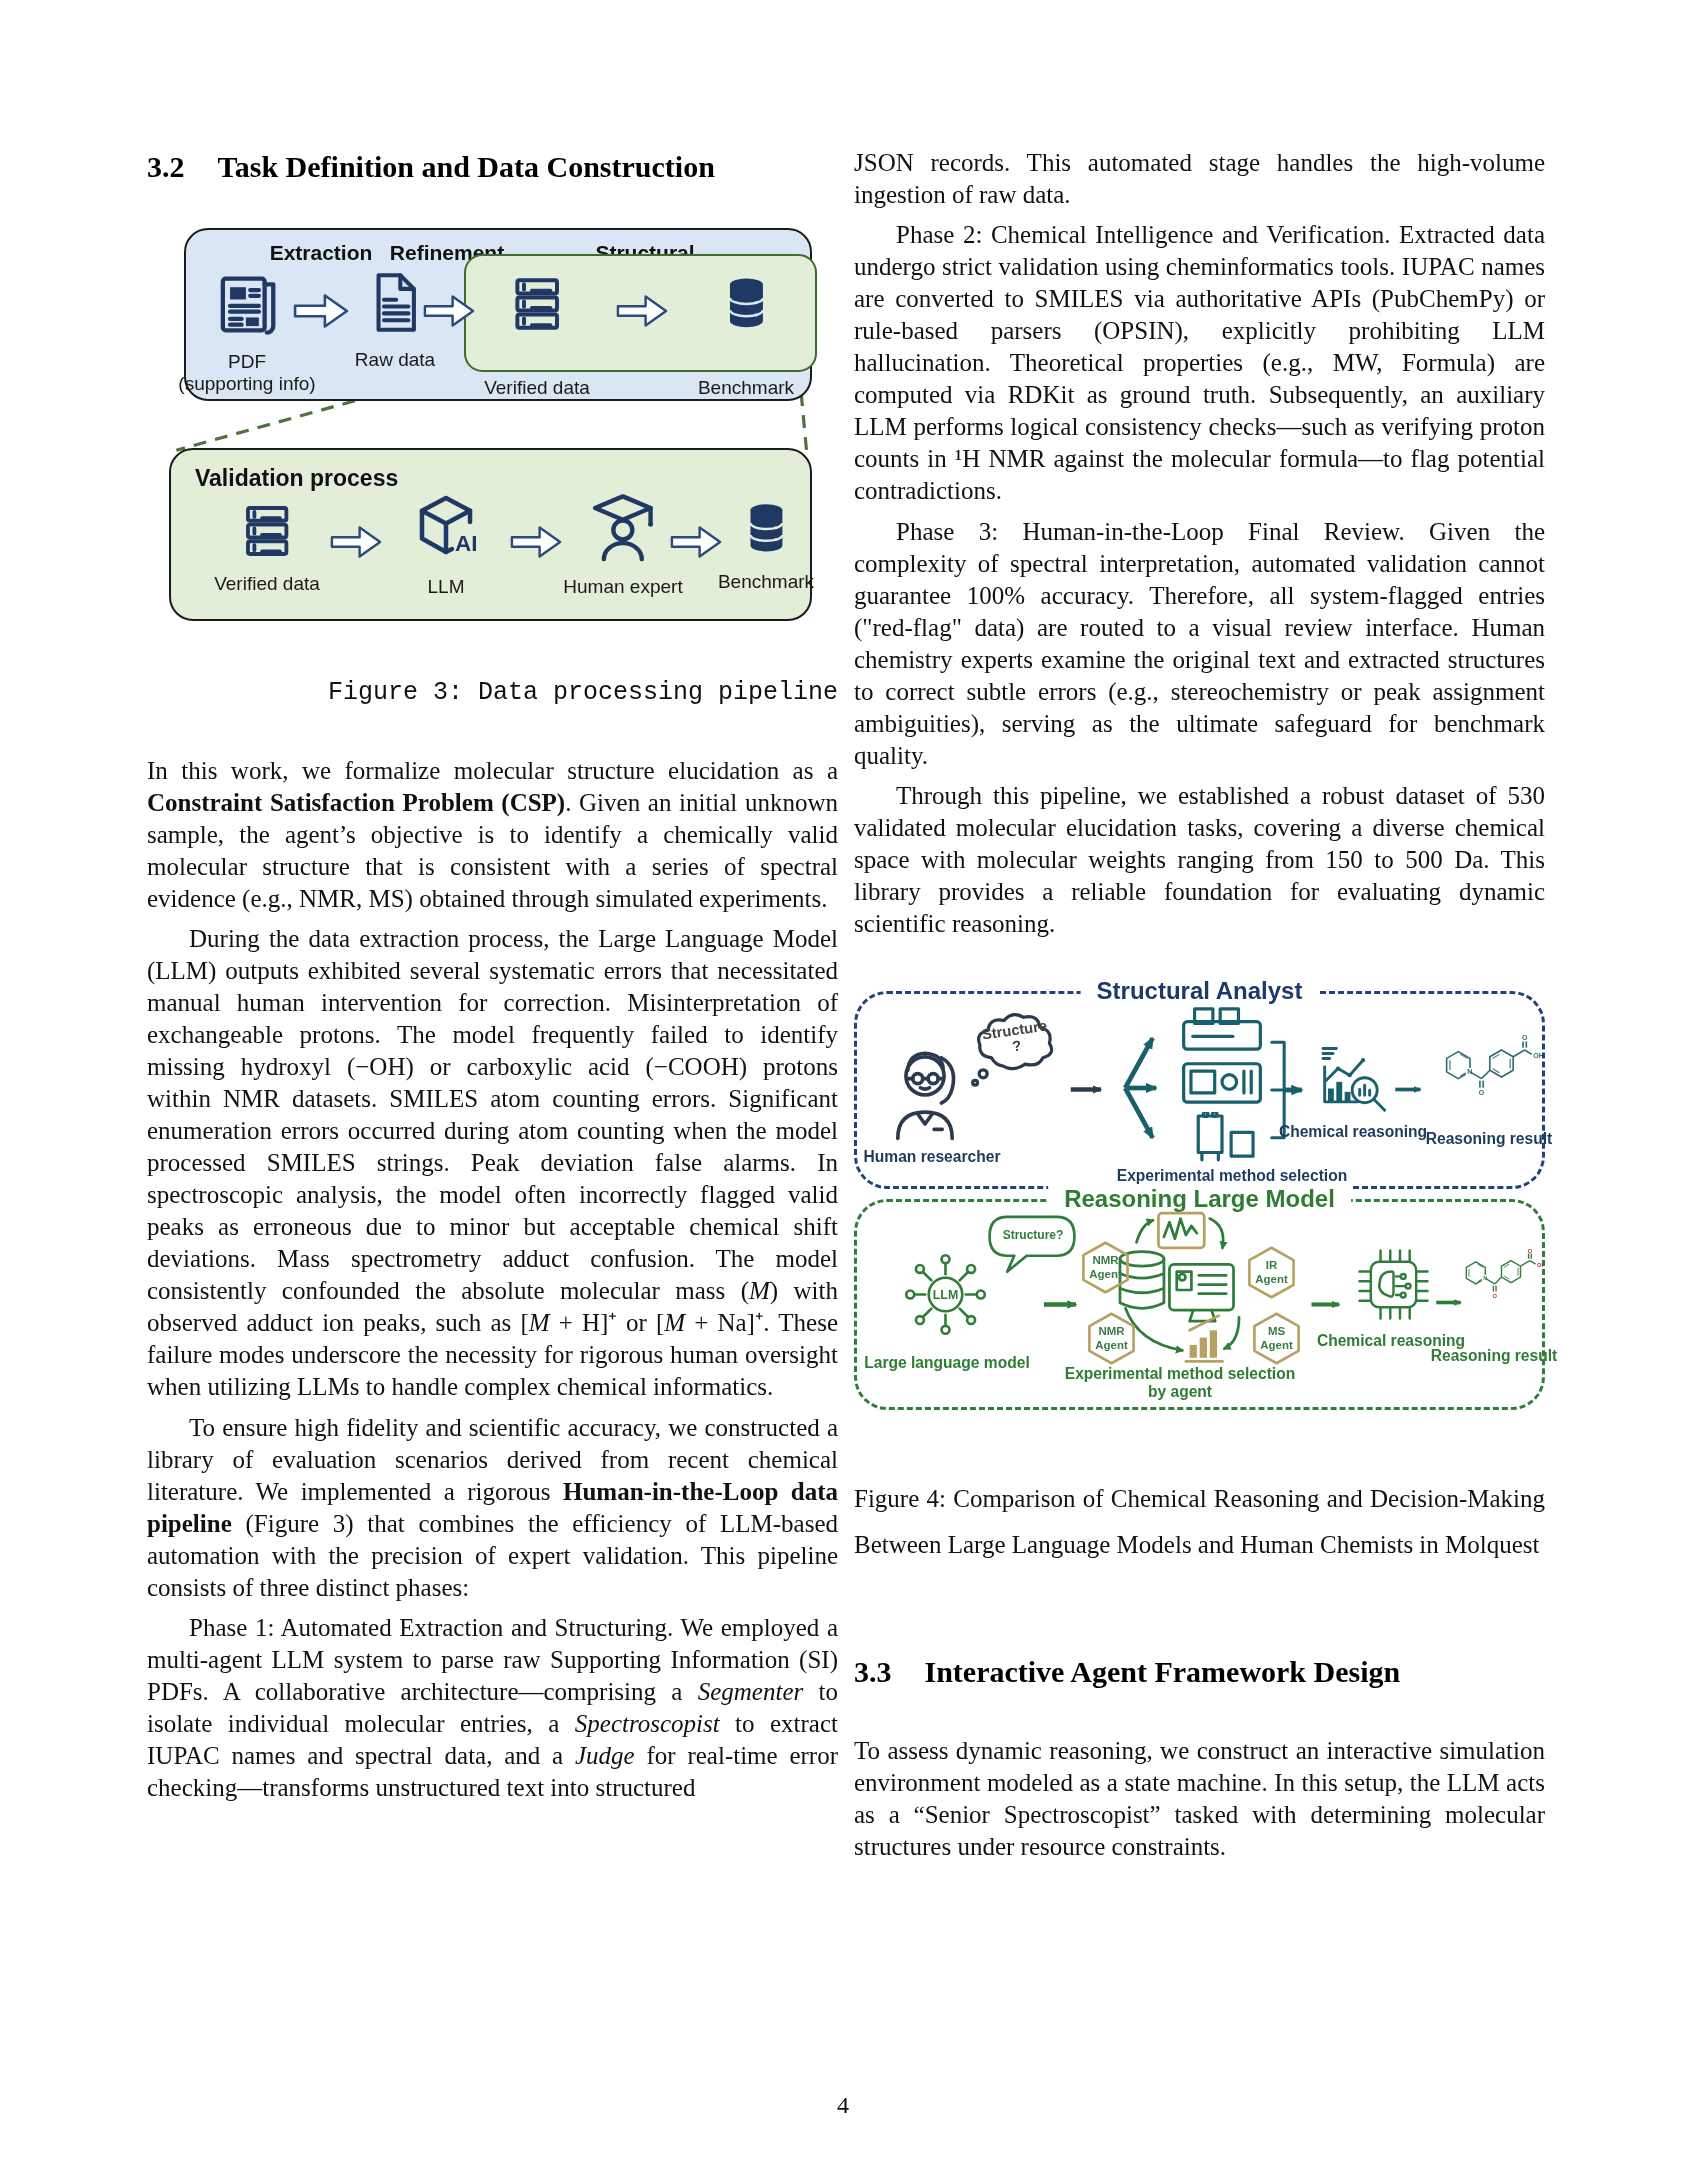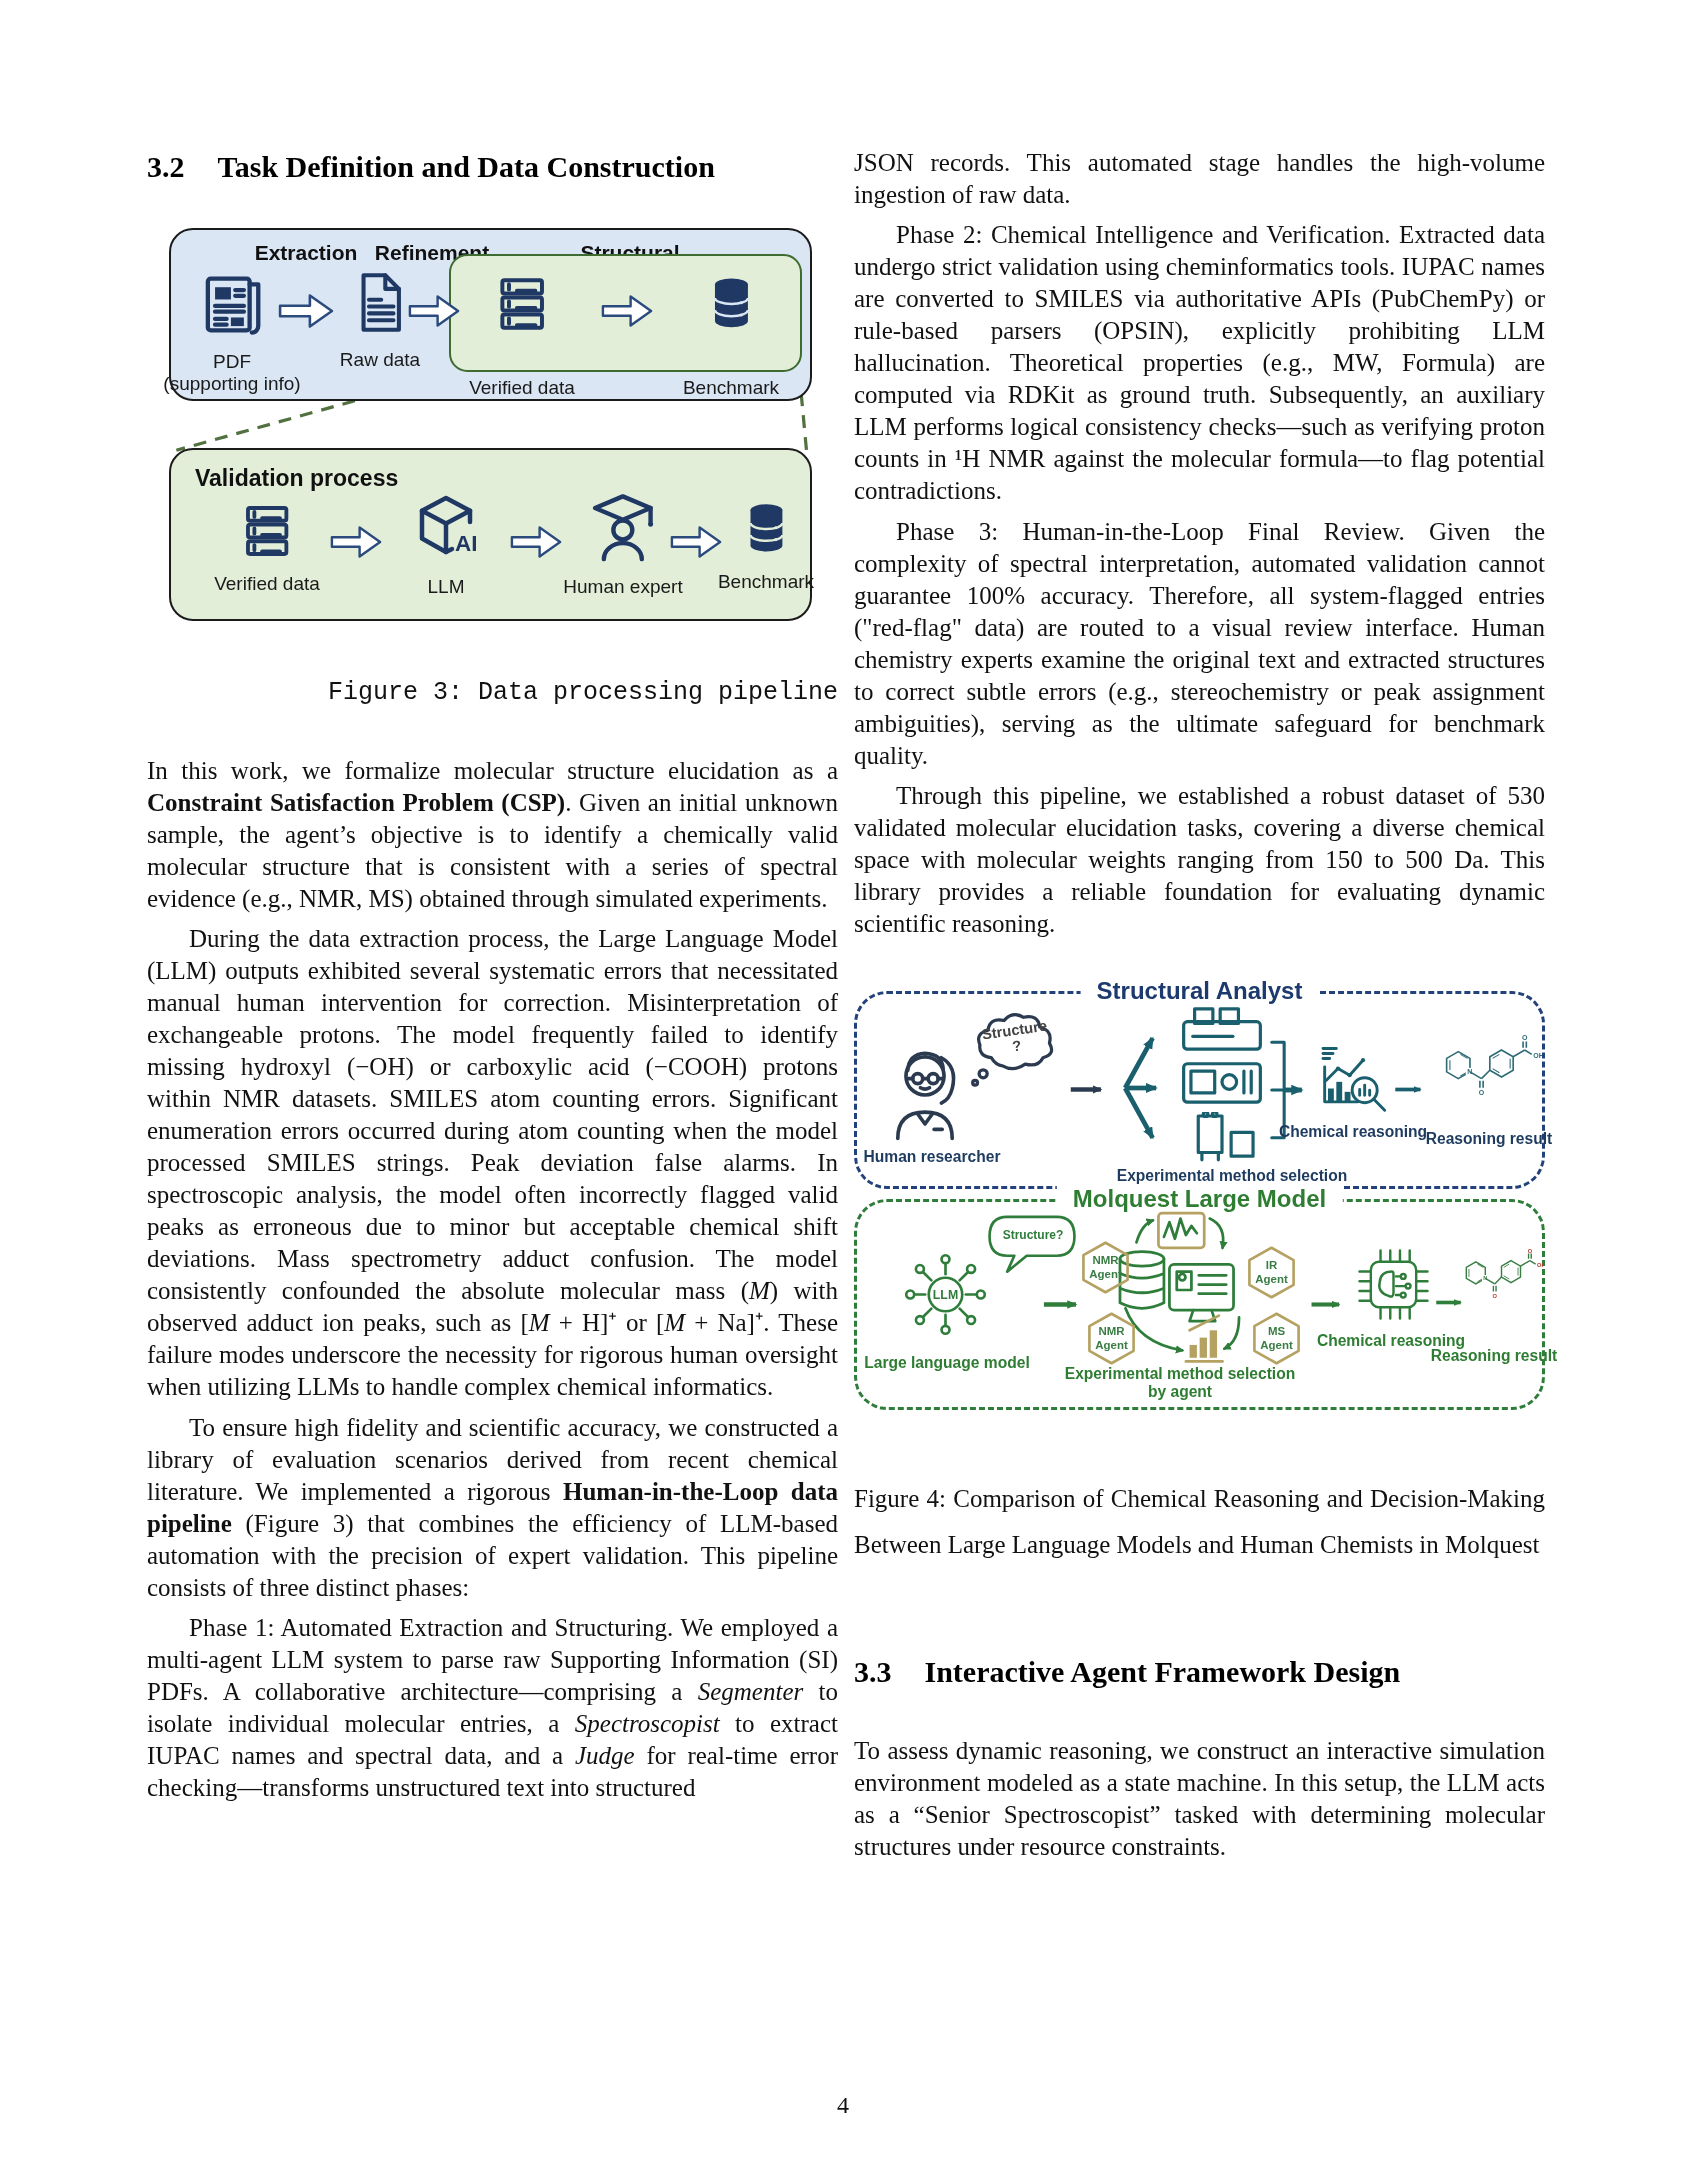--- a/index.html
+++ b/index.html
@@ -16,21 +16,21 @@
   h2.sec .sec-title { max-width:565px; }
   h2.sec3 { margin-top:84px; }
 
   p.body { margin:0 0 8.3px 0; font-size:25px; line-height:32px; text-align:justify; text-indent:42px; hyphens:auto; }
   p.body.noindent { text-indent:0; }
 
   
   figure.fig3 { margin:42px 0 0 0; }
   .fig3-art { position:relative; width:643px; height:395px; margin-left:22px; font-family:"Liberation Sans", sans-serif; }
   .f3-box { position:absolute; left:0; right:0; border:2.8px solid #1b1b1b; border-radius:24px; box-sizing:border-box; }
-  .f3-top { top:0; height:173px; background:#dae6f3; }
+  .f3-top { top:0; height:173px; background:#dae6f3;margin-left:15px; }
   .f3-bottom { top:220px; height:173px; background:#e3eed9; }
   .f3-stage { position:absolute; top:11px; transform:translateX(-50%); font-weight:bold; font-size:21px; color:#111; white-space:nowrap; }
   .f3-inner { position:absolute; left:278px; top:24px; width:353px; height:118px; background:#e3eed9;
               border:2.8px solid #3e6b2f; border-radius:18.4px; box-sizing:border-box; }
   .f3i { position:absolute; display:flex; flex-direction:column; align-items:center; transform:translateX(-50%); text-align:center; }
   .f3i .lbl { margin-top:9.2px; font-size:19px; line-height:22px; color:#1a1a1a; white-space:nowrap; }
   .f3i.deep .lbl { margin-top:39px; }
   .f3-arrow { position:absolute; transform:translateX(-50%); }
   .f3-bt { position:absolute; top:14.7px; left:24px; font-weight:bold; font-size:23px; color:#111; }
   .dash-overlay { position:absolute; inset:0; pointer-events:none; }
@@ -354,21 +354,21 @@
           <path d="M125 27 L146.6 39.5 L146.6 64.5 L125 77 L103.4 64.5 L103.4 39.5 Z"></path>
           <path d="M141 43 V61 M108.5 42.5 L121 35 M108.5 61.5 L121 69" stroke-width="2"></path>
           <path d="M146.6 39.5 L168 27 M165 23 V11 M171 23 V11 M168 27 L181 35"></path>
           <text x="168" y="9" text-anchor="middle" class="mol-t mol-o" stroke="none">O</text>
           <text x="184" y="41" class="mol-t mol-o" stroke="none">OH</text>
         </svg>
         <span class="f4-lab" style="left:632px; top:136px">Reasoning result</span>
       </div>
 
       <div class="f4-panel f4-p2">
-        <span class="f4-title">Molquest Large Model</span>
+        <span class="f4-title">Reasoning Large Model</span>
 
         <svg class="f4a" style="left:40px; top:44px" width="97" height="97" viewBox="0 0 110 110">
           <circle cx="55" cy="55" r="19" class="green" stroke-width="4"></circle>
           <text x="55" y="60" text-anchor="middle" font-family="Liberation Sans, sans-serif" font-size="14" font-weight="bold" fill="#2f7d3b">LLM</text>
           <g class="green" stroke-width="3.5">
             <line x1="55" y1="32" x2="55" y2="20"></line>
               <circle cx="55" cy="15" r="4.5" fill="#fff"></circle>
             <line x1="55" y1="78" x2="55" y2="90"></line>
               <circle cx="55" cy="95" r="4.5" fill="#fff"></circle>
             <line x1="32" y1="55" x2="20" y2="55"></line>

